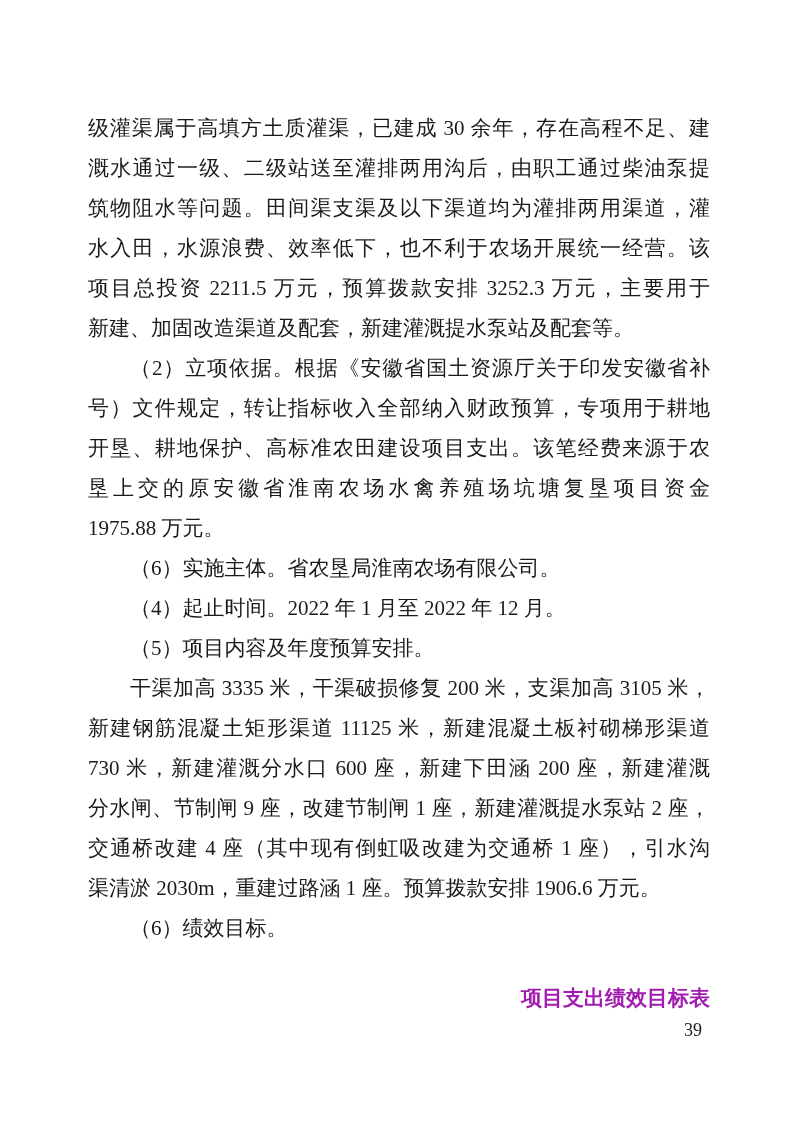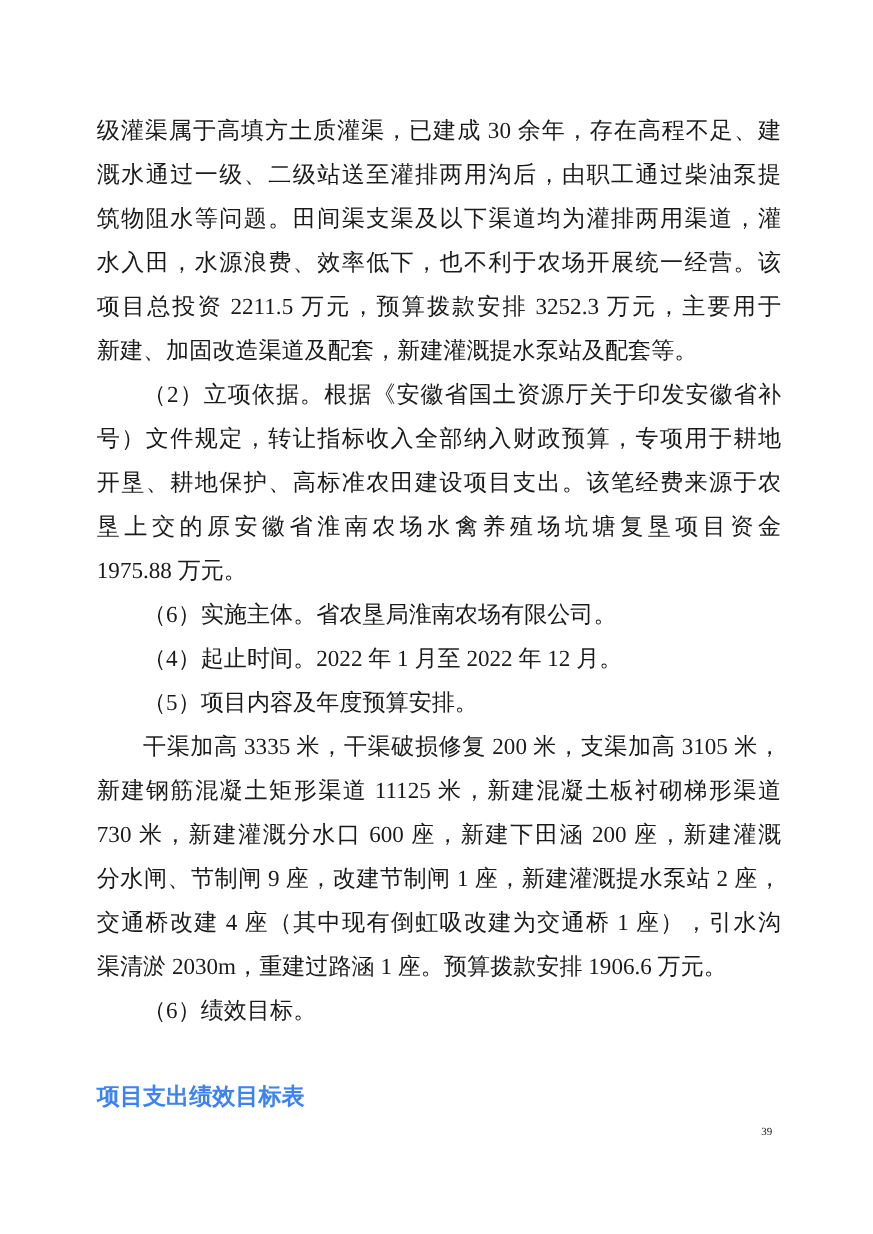--- a/index.html
+++ b/index.html
@@ -12,21 +12,21 @@
     width: 794px;
     height: 1122px;
     background: #ffffff;
     overflow: hidden;
     font-family: "Liberation Serif", "DejaVu Serif", serif;
     color: #1a1a1a;
   }
   .doc-body {
     position: absolute;
     left: 88px;
-    top: 98px;
+    top: 108px;
     width: 622px;
   }
   .paragraph {
     margin: 0;
     padding: 0;
   }
   .line {
     height: 40px;
     line-height: 40px;
     font-size: 21px;
@@ -41,31 +41,31 @@
   .line.indent {
     text-indent: 42px;
   }
   .table-title {
     position: absolute;
     left: 88px;
     top: 978px;
     width: 622px;
     height: 40px;
     line-height: 40px;
-    text-align: left;
-    font-family: Liberation Sans, sans-serif;
+    text-align: right;
+    font-family: Liberation Serif, serif;
     font-weight: 700;
     font-size: 21px;
-    color: #3b82f6;
+    color: #a21caf;
   }
   .page-number {
     position: absolute;
     top: 1020px;
     right: 92px;
-    font-size: 10px;
+    font-size: 18px;
     line-height: 20px;
     color: #1a1a1a;
   }
 </style>
 </head>
 <body>
 
 <div class="sheet">
   <div class="doc-body">
       <div class="paragraph">

